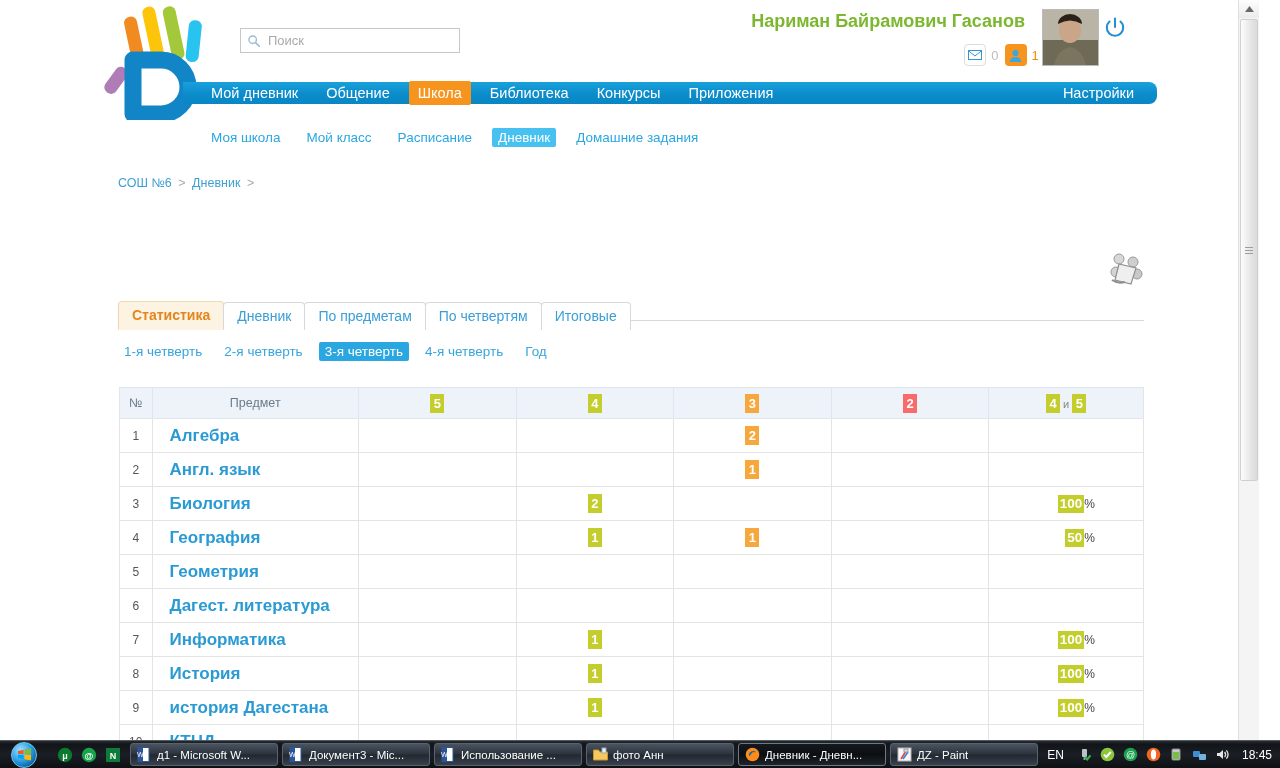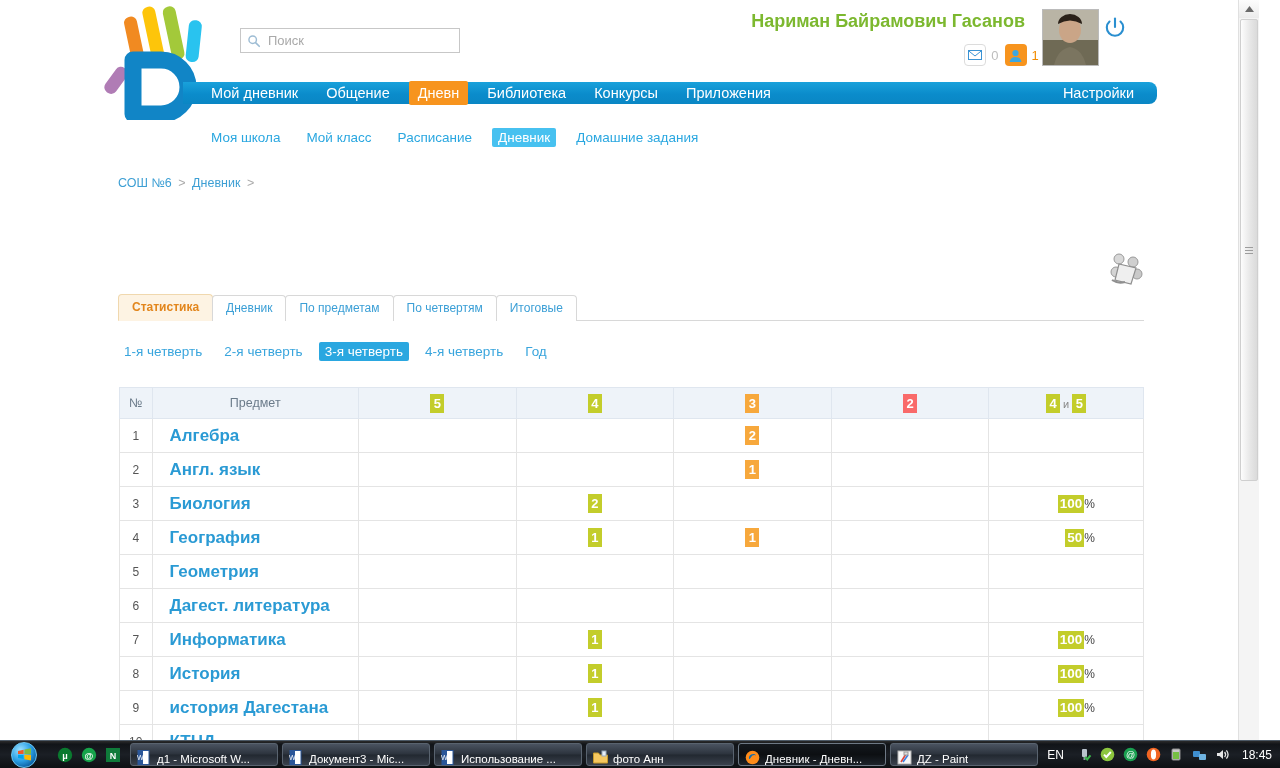--- a/index.html
+++ b/index.html
@@ -194,32 +194,32 @@
   #tabs {
     position: absolute;
     left: 118px; top: 294px;
     width: 1026px;
     height: 27px;
     display: flex;
     align-items: flex-end;
     border-bottom: 1px solid #d8d8d8;
   }
   .tab {
-    font-size: 12px;
+    font-size: 14px;
     color: #3b9fd6;
     padding: 5px 13px 6px 13px;
     border: 1px solid #d8d8d8;
     border-bottom: none;
     background: #ffffff;
     border-radius: 4px 4px 0 0;
     cursor: pointer;
     margin-right: -1px;
     white-space: nowrap;
     position: relative;
-    top: 1px;
+    top: 10px;
   }
   .tab.active {
     background: #fdf3e3;
     color: #e2861d;
     font-weight: bold;
     border-color: #f0d8ae;
     border-bottom: 1px solid #fdf3e3;
   }
 
   
@@ -371,21 +371,21 @@
   }
   #tasks { display: flex; align-items: center; gap: 4px; flex: none; }
   .task {
     height: 23px;
     min-width: 148px;
     max-width: 148px;
     padding: 0 6px;
     background: linear-gradient(to bottom,#4a5360 0%,#2c333d 48%,#222830 52%,#39414c 100%);
     border: 1px solid #59636f;
     border-radius: 3px;
-    display: flex; align-items: flex-end; gap: 5px;
+    display: flex; align-items: center; gap: 5px;
     color: #ffffff;
     font-size: 11.5px;
     overflow: hidden;
     white-space: nowrap;
     cursor: pointer;
   }
   .task.active {
     background: linear-gradient(to bottom,#14181d 0%,#0c0f12 50%,#1e242b 100%);
     border-color: #6e7985;
   }
@@ -480,21 +480,21 @@
       <div id="power-btn">
         <svg width="22" height="22" viewBox="0 0 22 22">
           <path d="M5.5 5.5 a8.2 8.2 0 1 0 11 0" fill="none" stroke="#2a8fd0" stroke-width="2.1" stroke-linecap="round"></path>
           <line x1="11" y1="2.5" x2="11" y2="11" stroke="#2a8fd0" stroke-width="2.1" stroke-linecap="round"></line>
         </svg>
       </div>
 
       <div id="nav">
         <div class="nav-item">Мой дневник</div>
         <div class="nav-item">Общение</div>
-        <div class="nav-item active">Дневн</div>
+        <div class="nav-item active">Школа</div>
         <div class="nav-item">Библиотека</div>
         <div class="nav-item">Конкурсы</div>
         <div class="nav-item">Приложения</div>
         <div id="nav-settings">Настройки</div>
       </div>
     </div>
 
     <div id="subnav">
       <div class="subnav-item">Моя школа</div>
       <div class="subnav-item">Мой класс</div>

